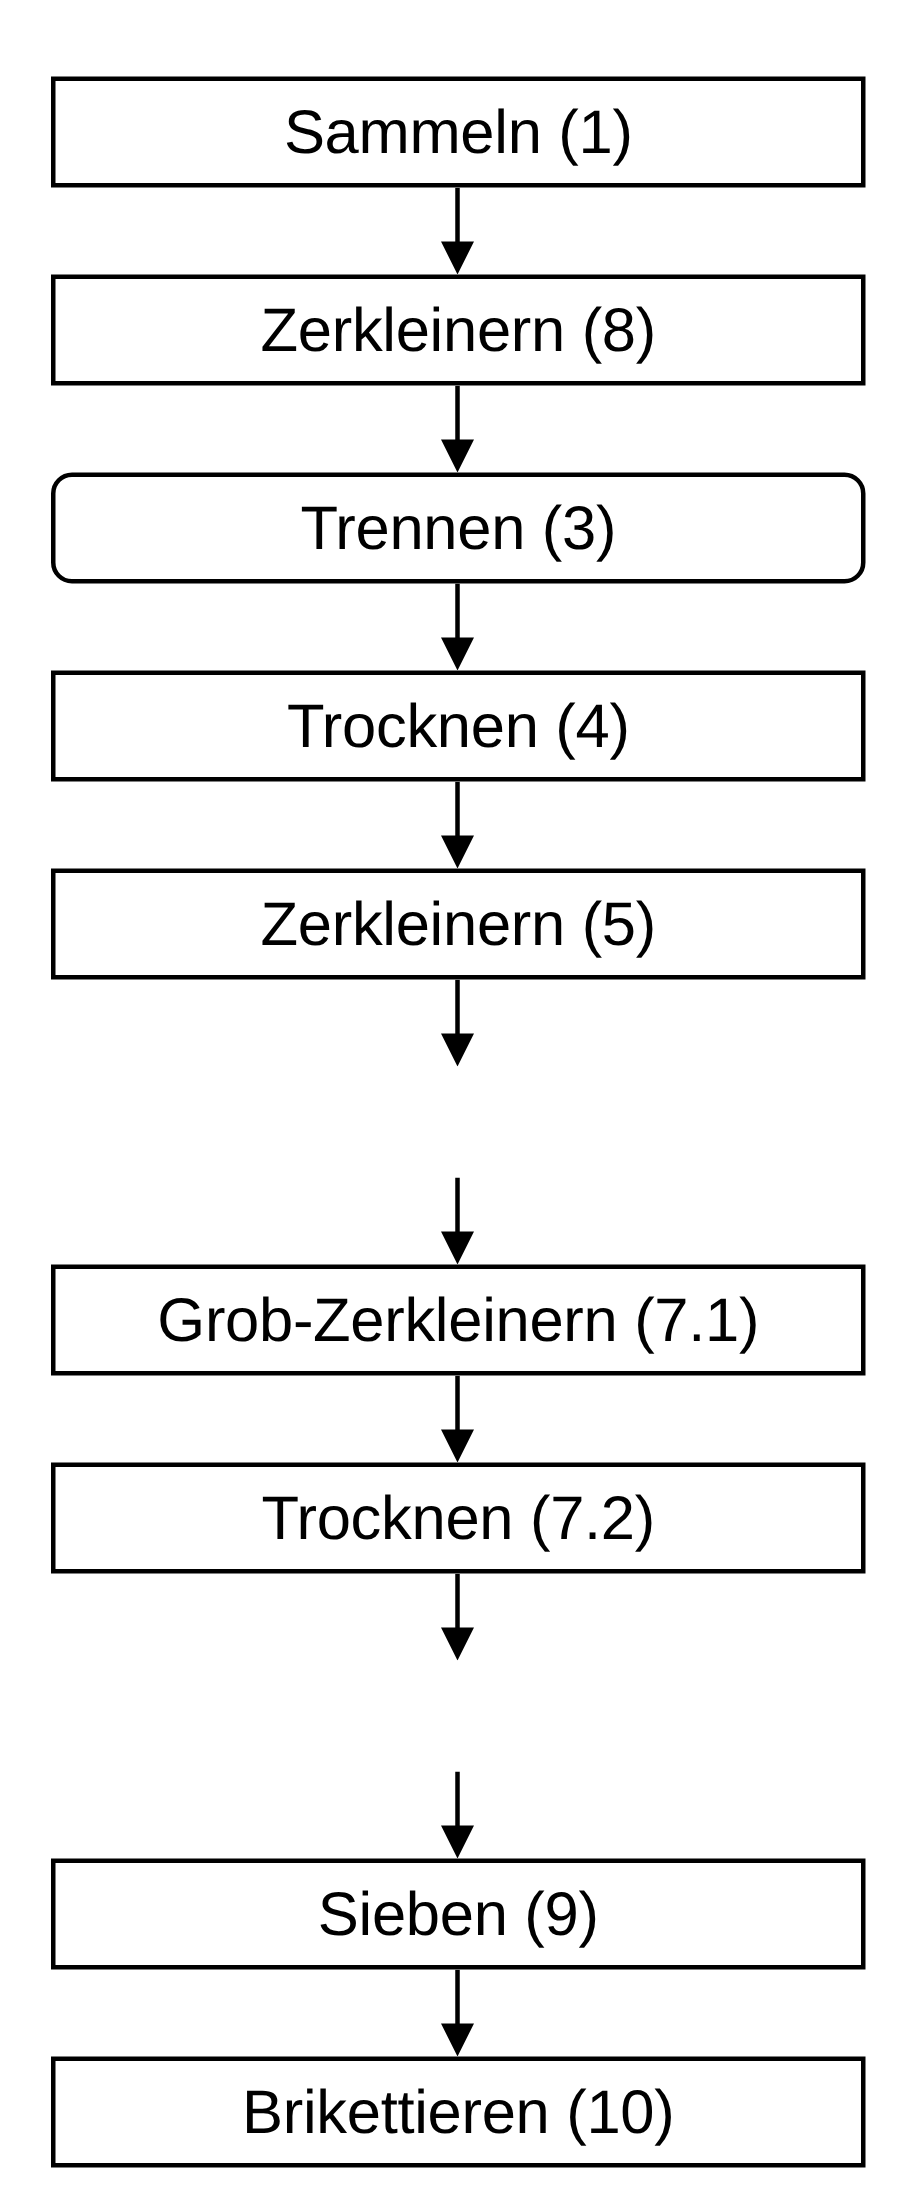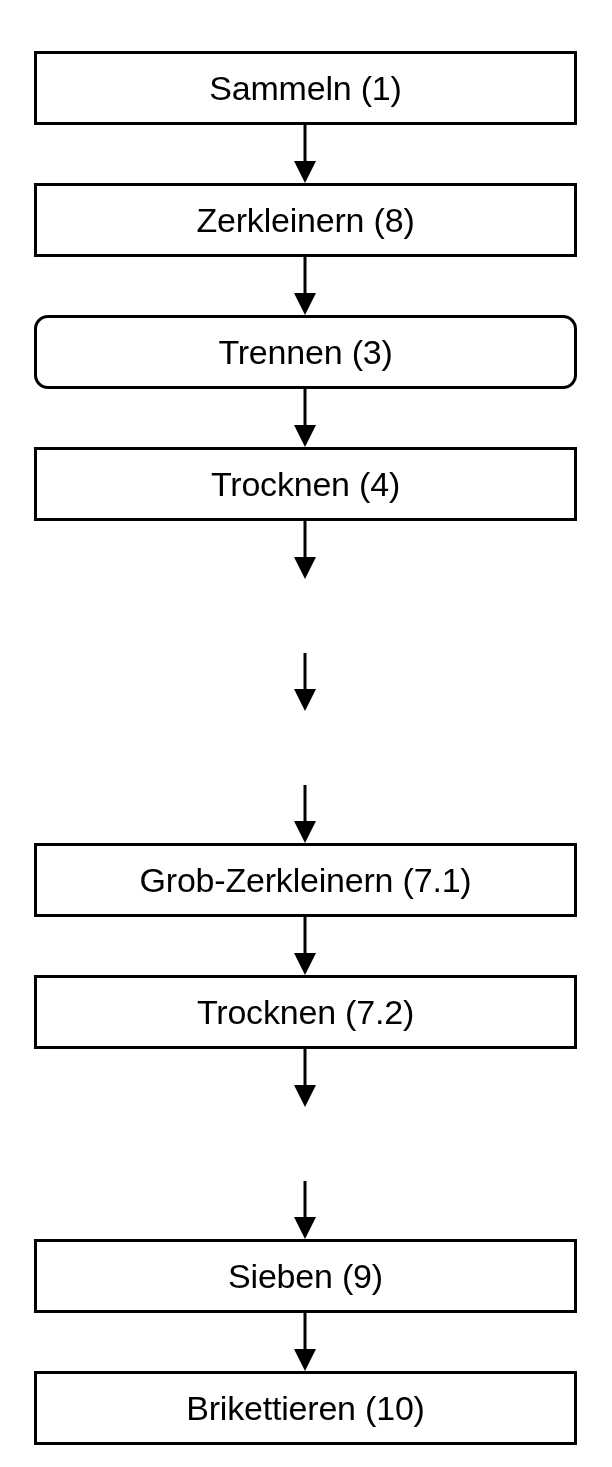--- a/index.html
+++ b/index.html
@@ -26,21 +26,21 @@
     height: 74px;
     box-sizing: border-box;
     border: 3px solid #000000;
     background: #ffffff;
     display: flex;
     align-items: center;
     justify-content: center;
   }
   .flow-step-label {
     font-family: "Liberation Sans", sans-serif;
-    font-size: 34px;
+    font-size: 41px;
     font-weight: 400;
     color: #000000;
     line-height: 1;
     white-space: nowrap;
     letter-spacing: -0.2px;
   }
   .flow-arrow {
     position: absolute;
     left: 0;
     width: 612px;
@@ -122,20 +122,23 @@
     </div>
     <div class="flow-step" style="top: 183px;">
       <span class="flow-step-label">Zerkleinern (8)</span>
     </div>
     <div class="flow-step" style="top: 315px; border-radius: 14px;">
       <span class="flow-step-label">Trennen (3)</span>
     </div>
     <div class="flow-step" style="top: 447px;">
       <span class="flow-step-label">Trocknen (4)</span>
     </div>
+    <div class="flow-step" style="top: 579px;">
+      <span class="flow-step-label">Zerkleinern (5)</span>
+    </div>
     <div class="flow-step" style="top: 843px;">
       <span class="flow-step-label">Grob-Zerkleinern (7.1)</span>
     </div>
     <div class="flow-step" style="top: 975px;">
       <span class="flow-step-label">Trocknen (7.2)</span>
     </div>
     <div class="flow-step" style="top: 1239px;">
       <span class="flow-step-label">Sieben (9)</span>
     </div>
     <div class="flow-step" style="top: 1371px;">

